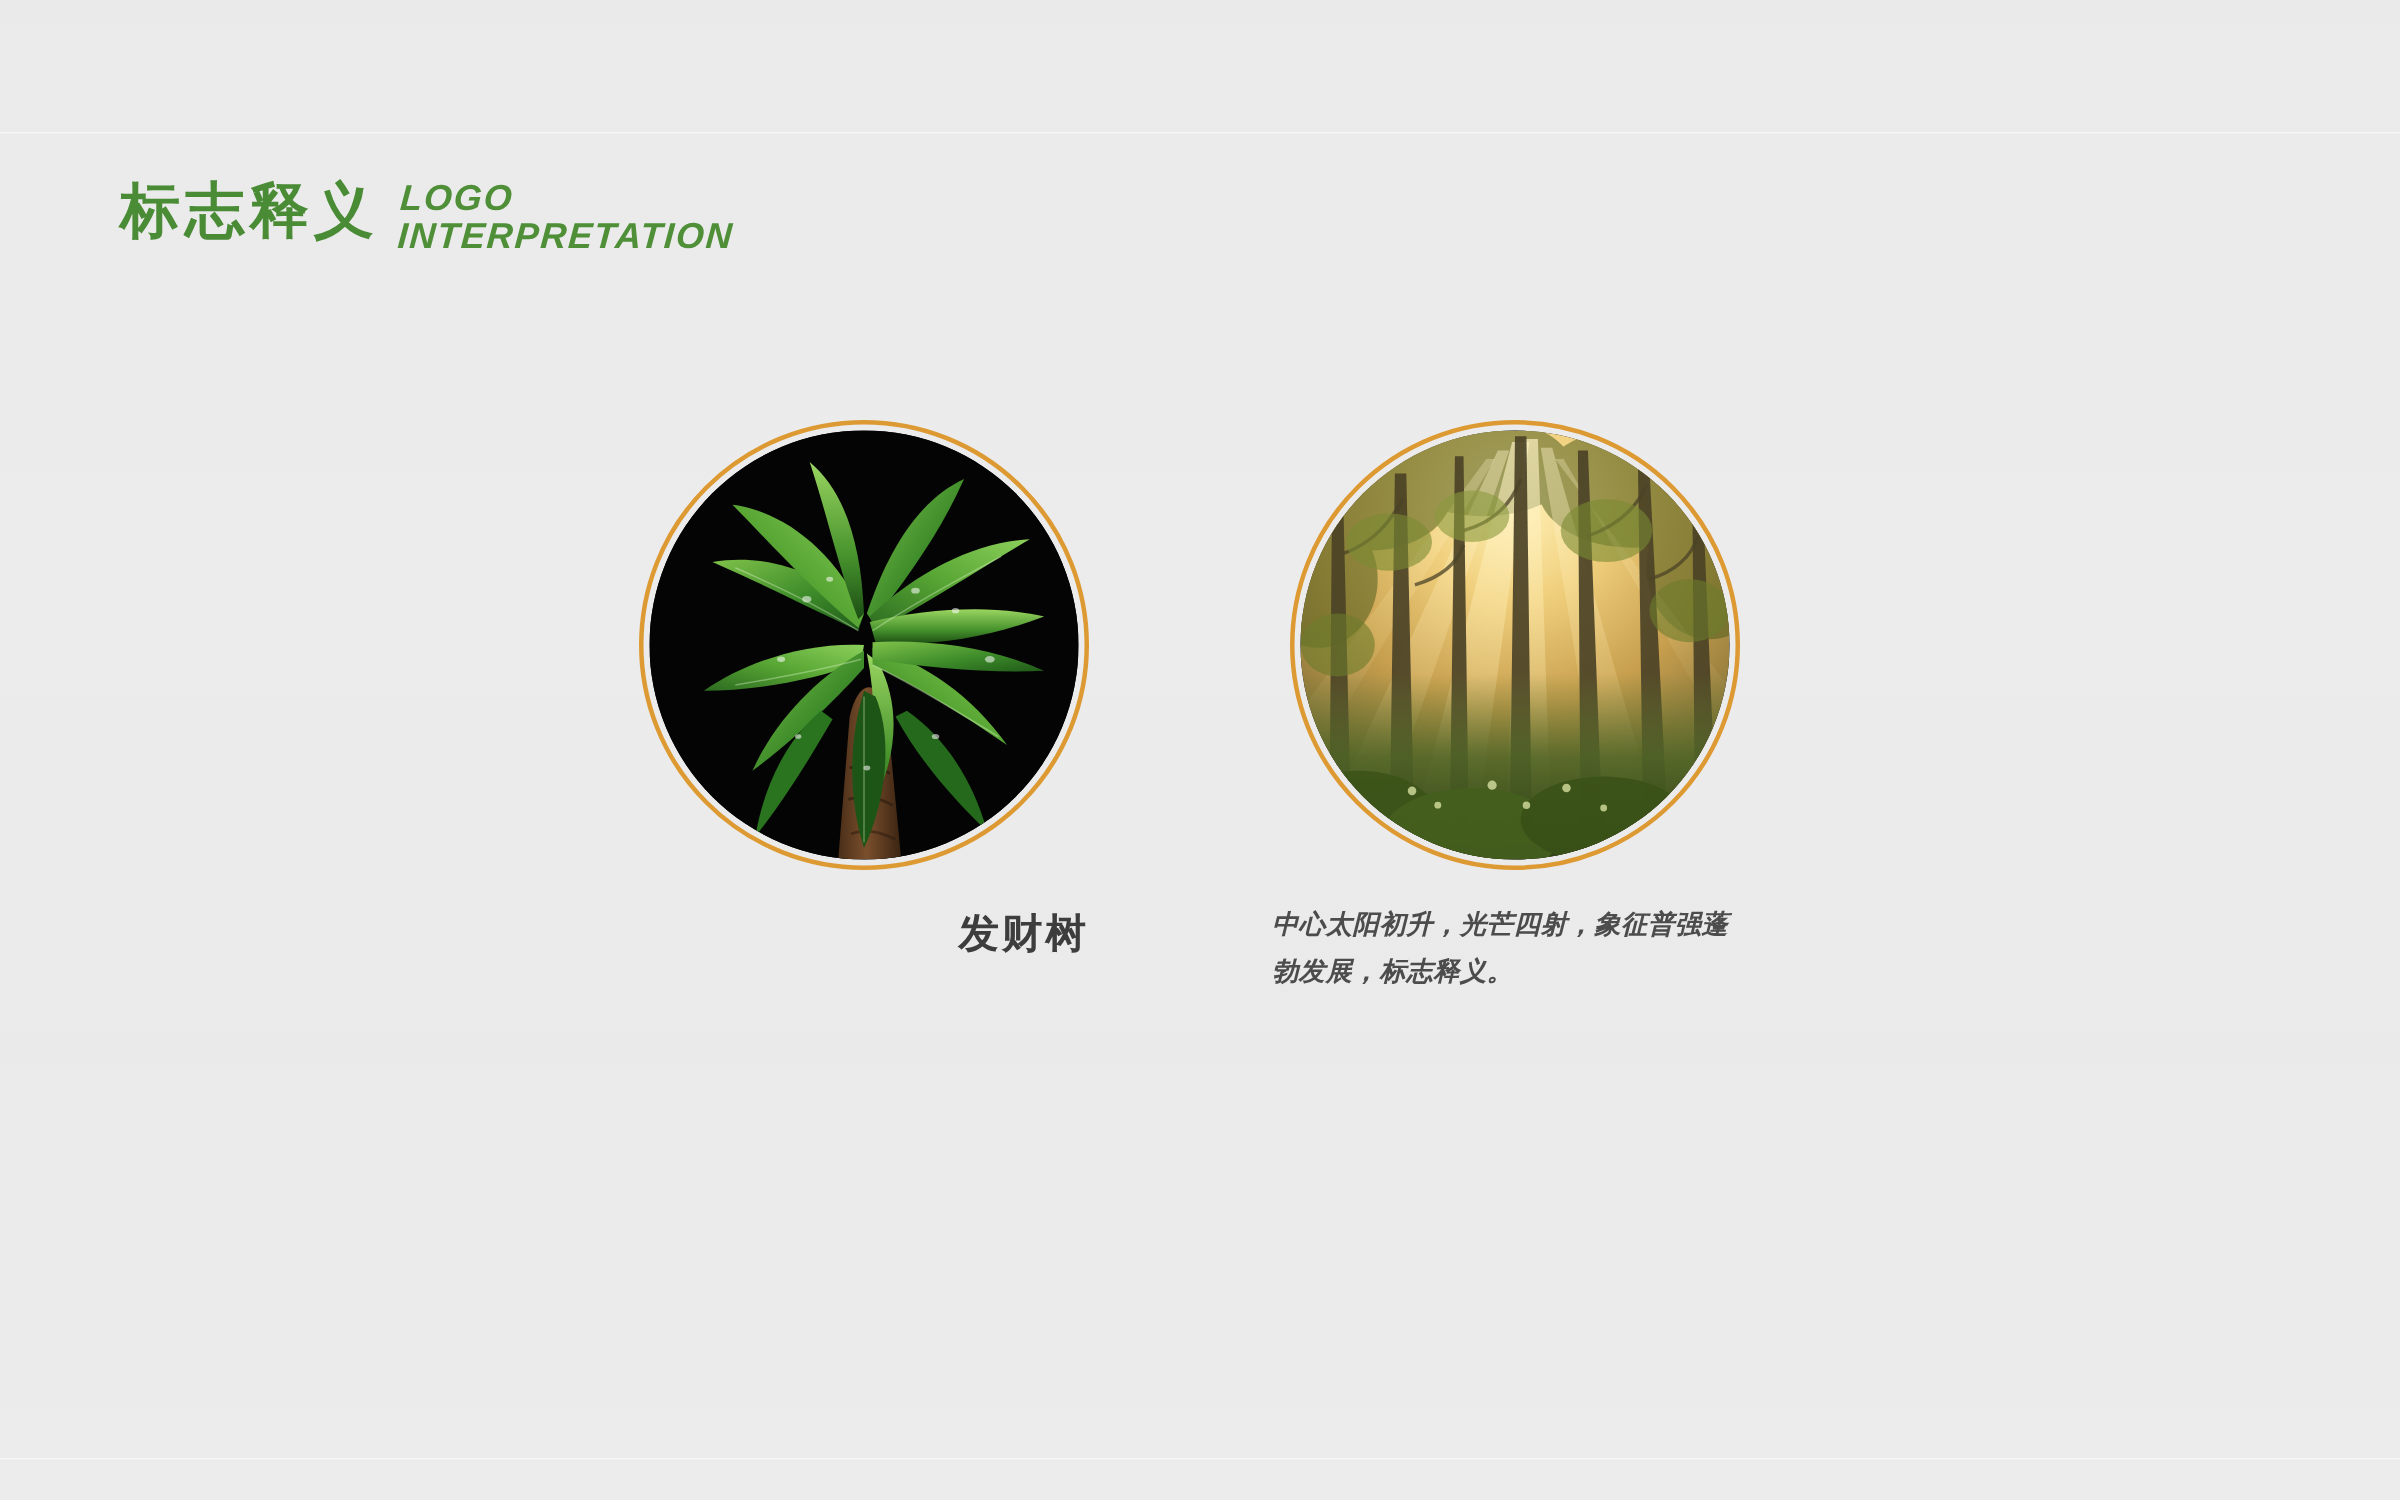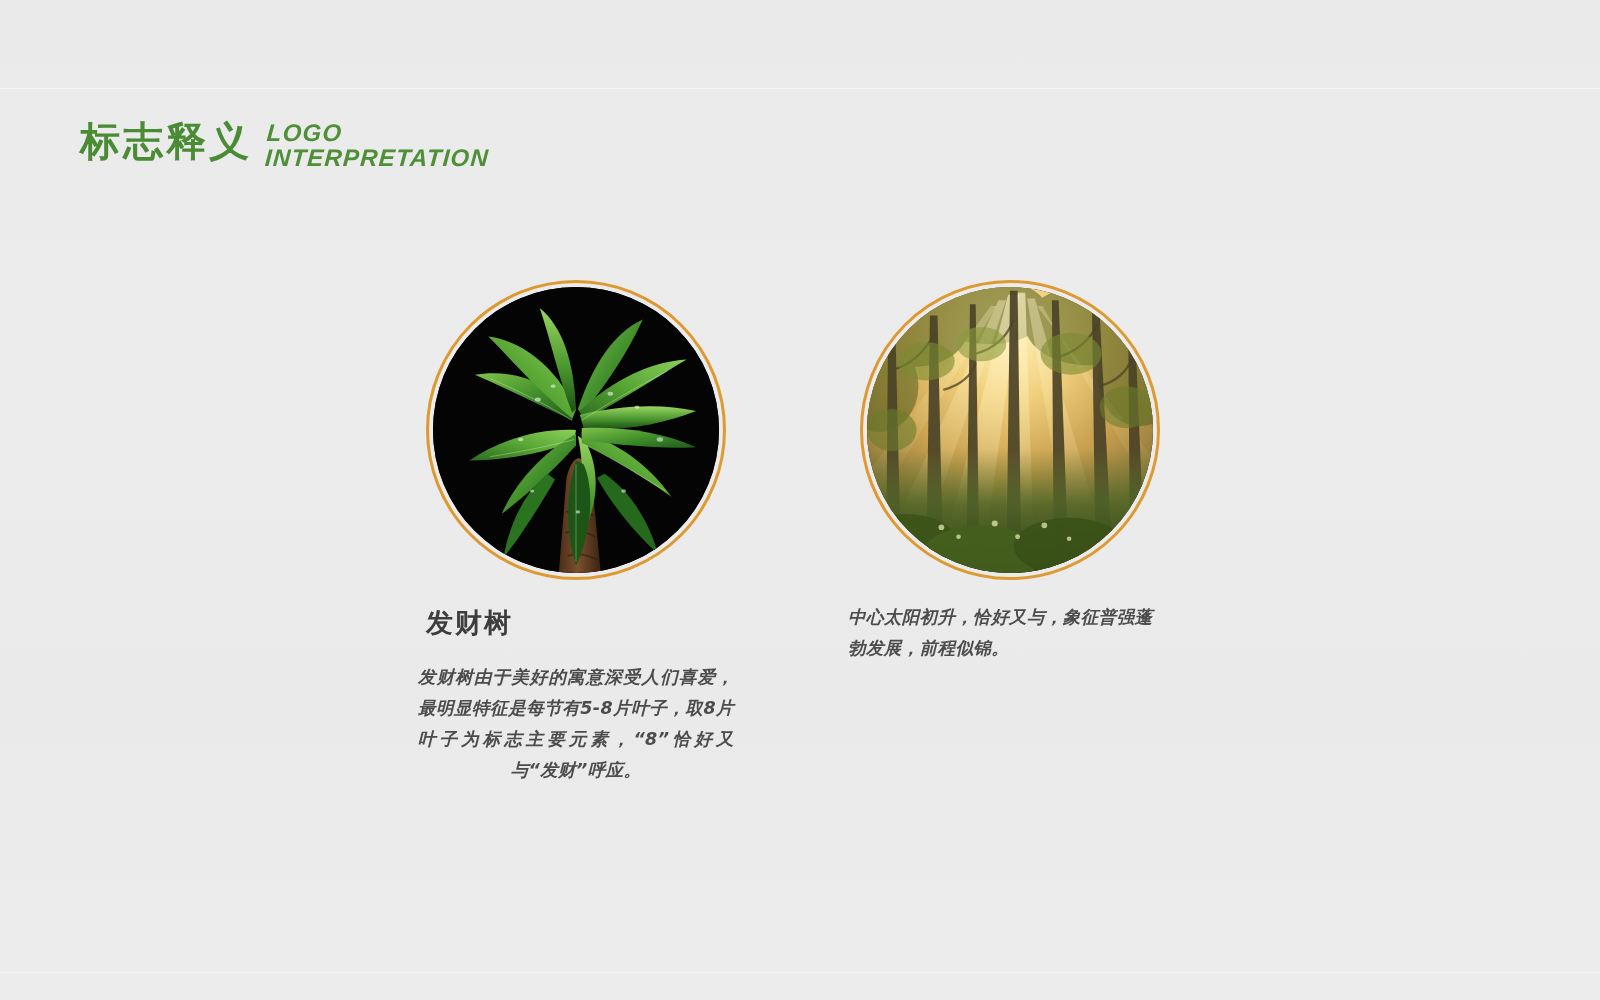--- a/index.html
+++ b/index.html
@@ -105,21 +105,21 @@
   }
   .media .photo svg {
     display: block;
     width: 100%;
     height: 100%;
   }
 
   
   .caption {
     margin-top: 26px;
-    text-align: left;
+    text-align: right;
     font-family: "DejaVu Sans", "Liberation Sans", sans-serif;
     font-size: 27px;
     font-weight: 700;
     letter-spacing: 2px;
     color: #3d3d3d;
     line-height: 34px;
   }
   .body-text {
     margin-top: 22px;
     font-family: "DejaVu Sans", "Liberation Sans", sans-serif;
@@ -233,21 +233,20 @@
               <path d="M244 214 C208 192 178 174 156 164"></path>
               <path d="M150 186 C150 222 150 258 150 288"></path>
             </g>
           </svg>
         </div>
         <div class="ring"></div>
       </div>
 
       <div class="caption">发财树</div>
 
-      <div class="body-text">发财树由于美好的寓意深受人们喜爱，最明显特征是每节有5-8片叶子，取8片叶子为标志主要元素，“8”恰好又与“发财”呼应。</div>
     </div>
 
     <div class="col col-right">
 
       <div class="media">
         <div class="photo">
           <svg viewBox="0 0 300 300" preserveAspectRatio="xMidYMid slice" aria-hidden="true">
             <defs>
               <radialGradient id="sunGlow" cx="50%" cy="18%" r="78%">
                 <stop offset="0%" stop-color="#fff1b8"></stop>
@@ -326,17 +325,17 @@
               <circle cx="212" cy="264" r="2.4"></circle>
               <circle cx="58" cy="272" r="2.6"></circle>
               <circle cx="244" cy="278" r="2.8"></circle>
             </g>
           </svg>
         </div>
         <div class="ring"></div>
       </div>
 
 
-      <div class="body-text">中心太阳初升，恰好又与，象征普强蓬勃发展，前程似锦。</div>
+      <div class="body-text">中心太阳初升，光芒四射，象征普强蓬勃发展，标志释义。</div>
     </div>
 
   </div>
 </div>
 
 </body></html>

